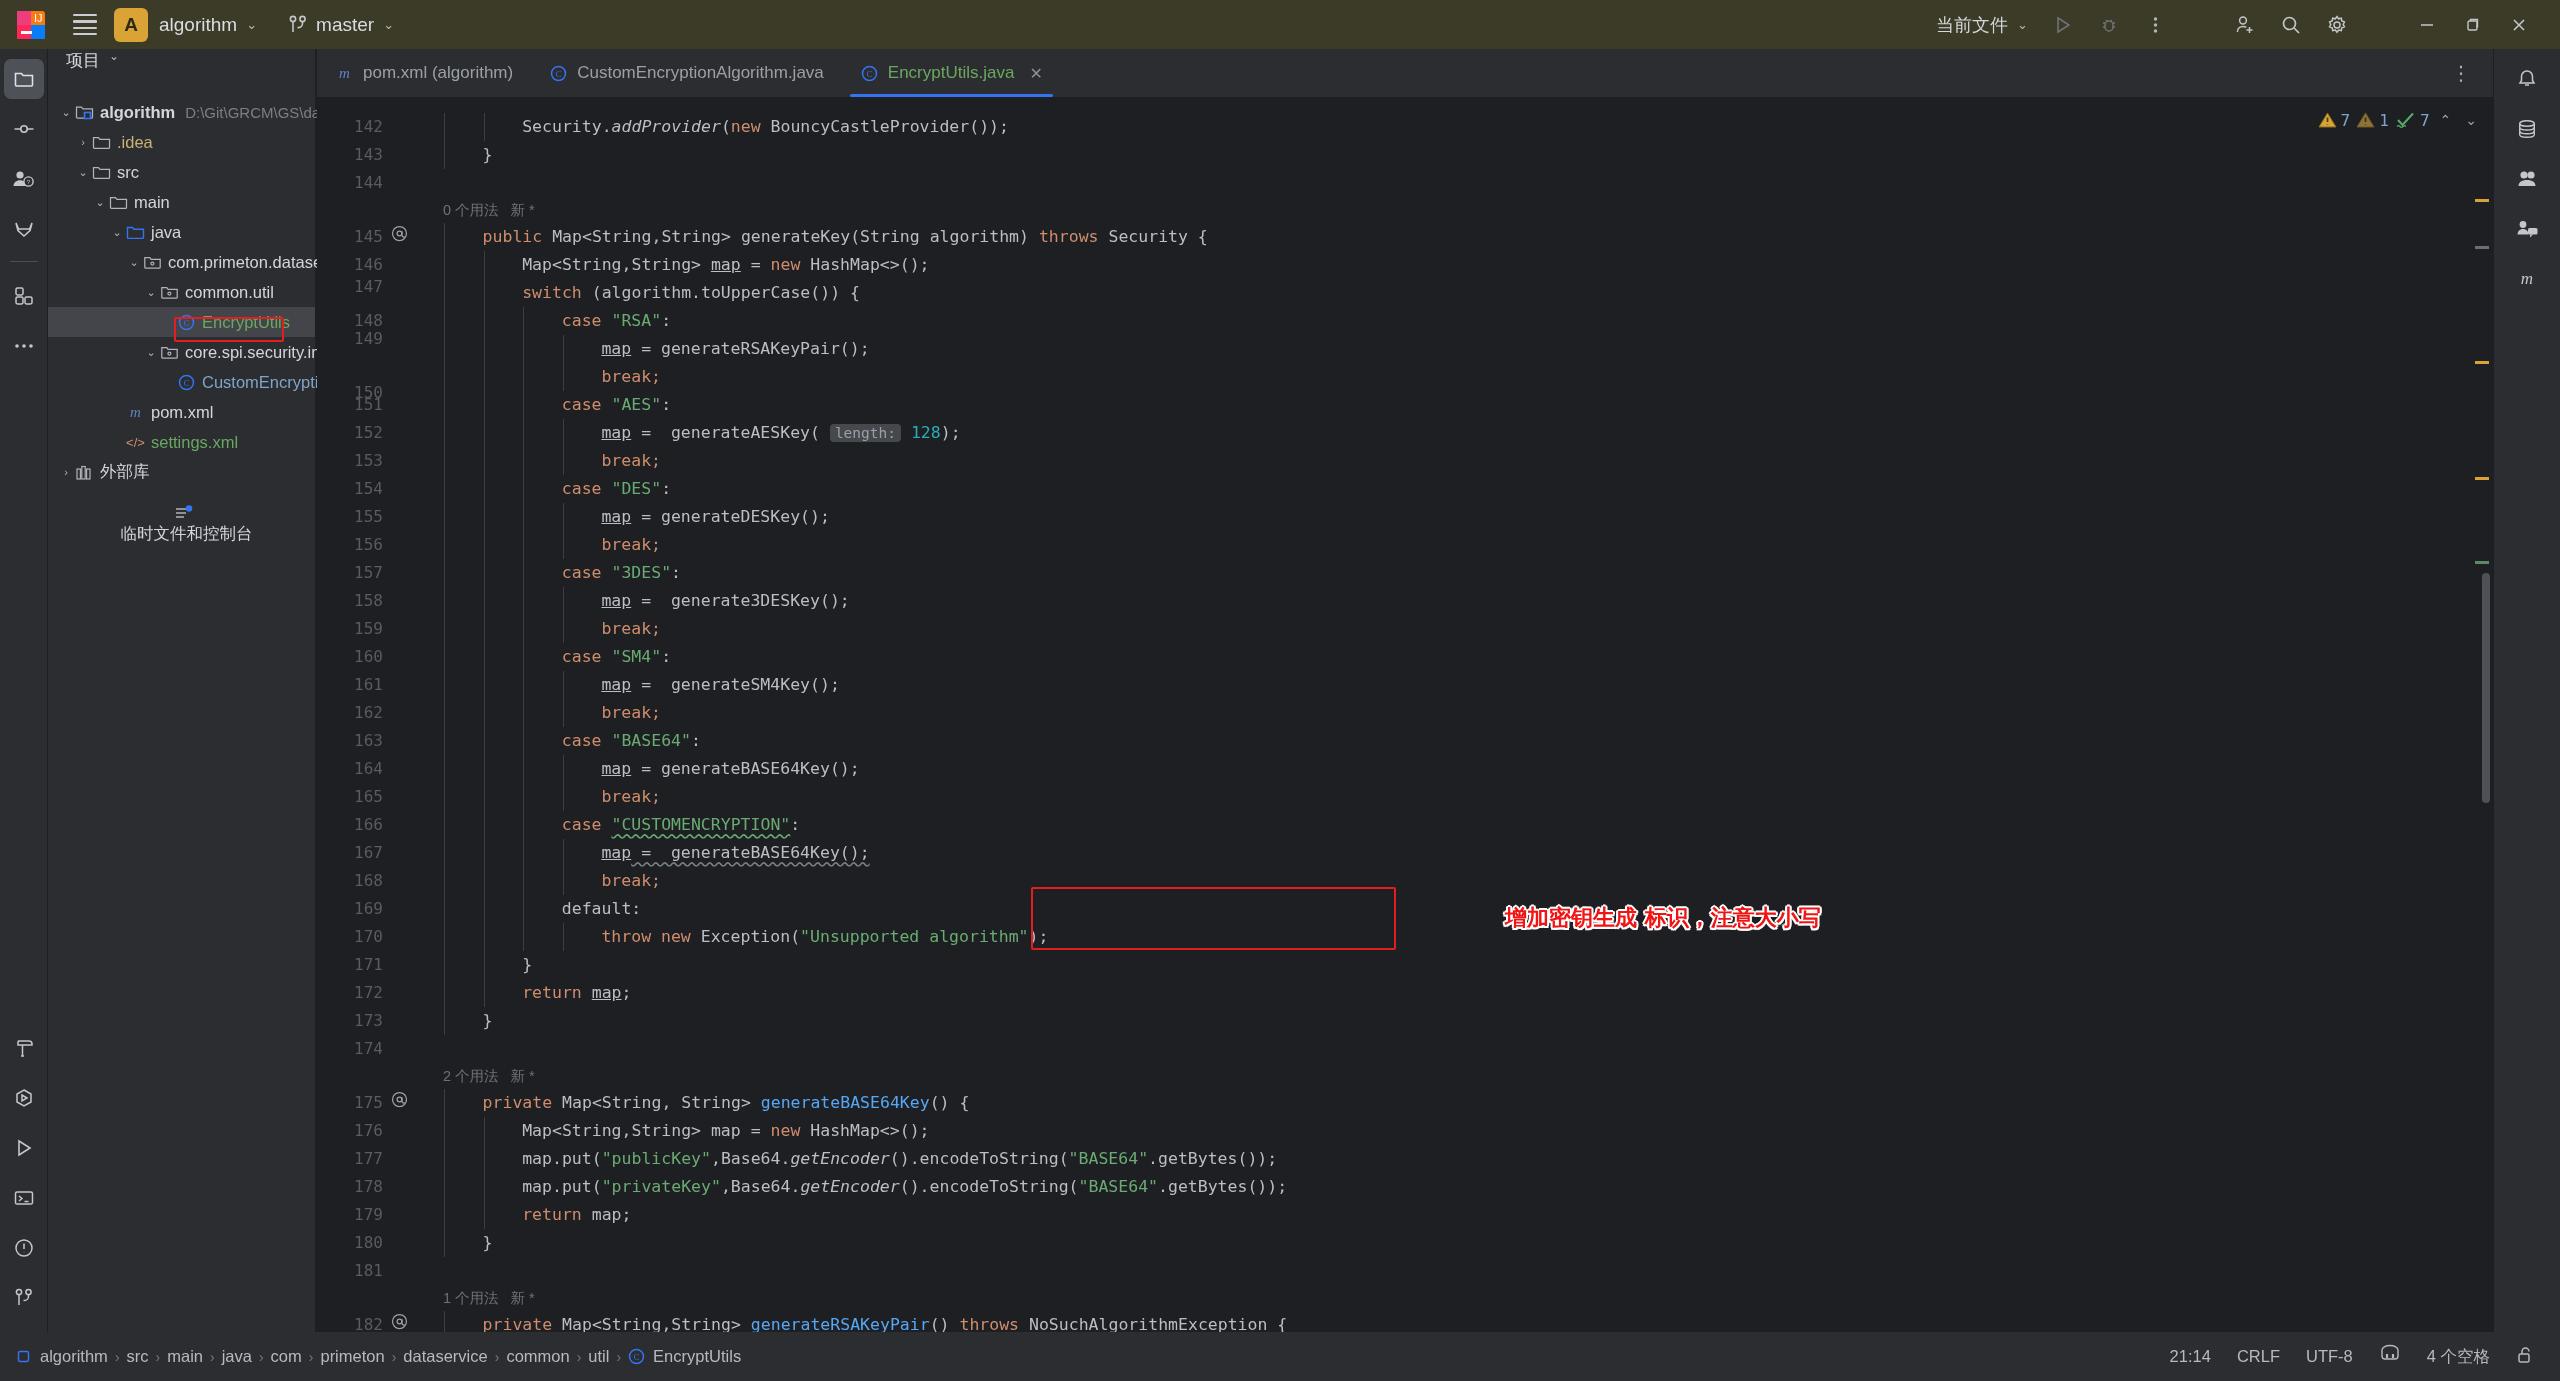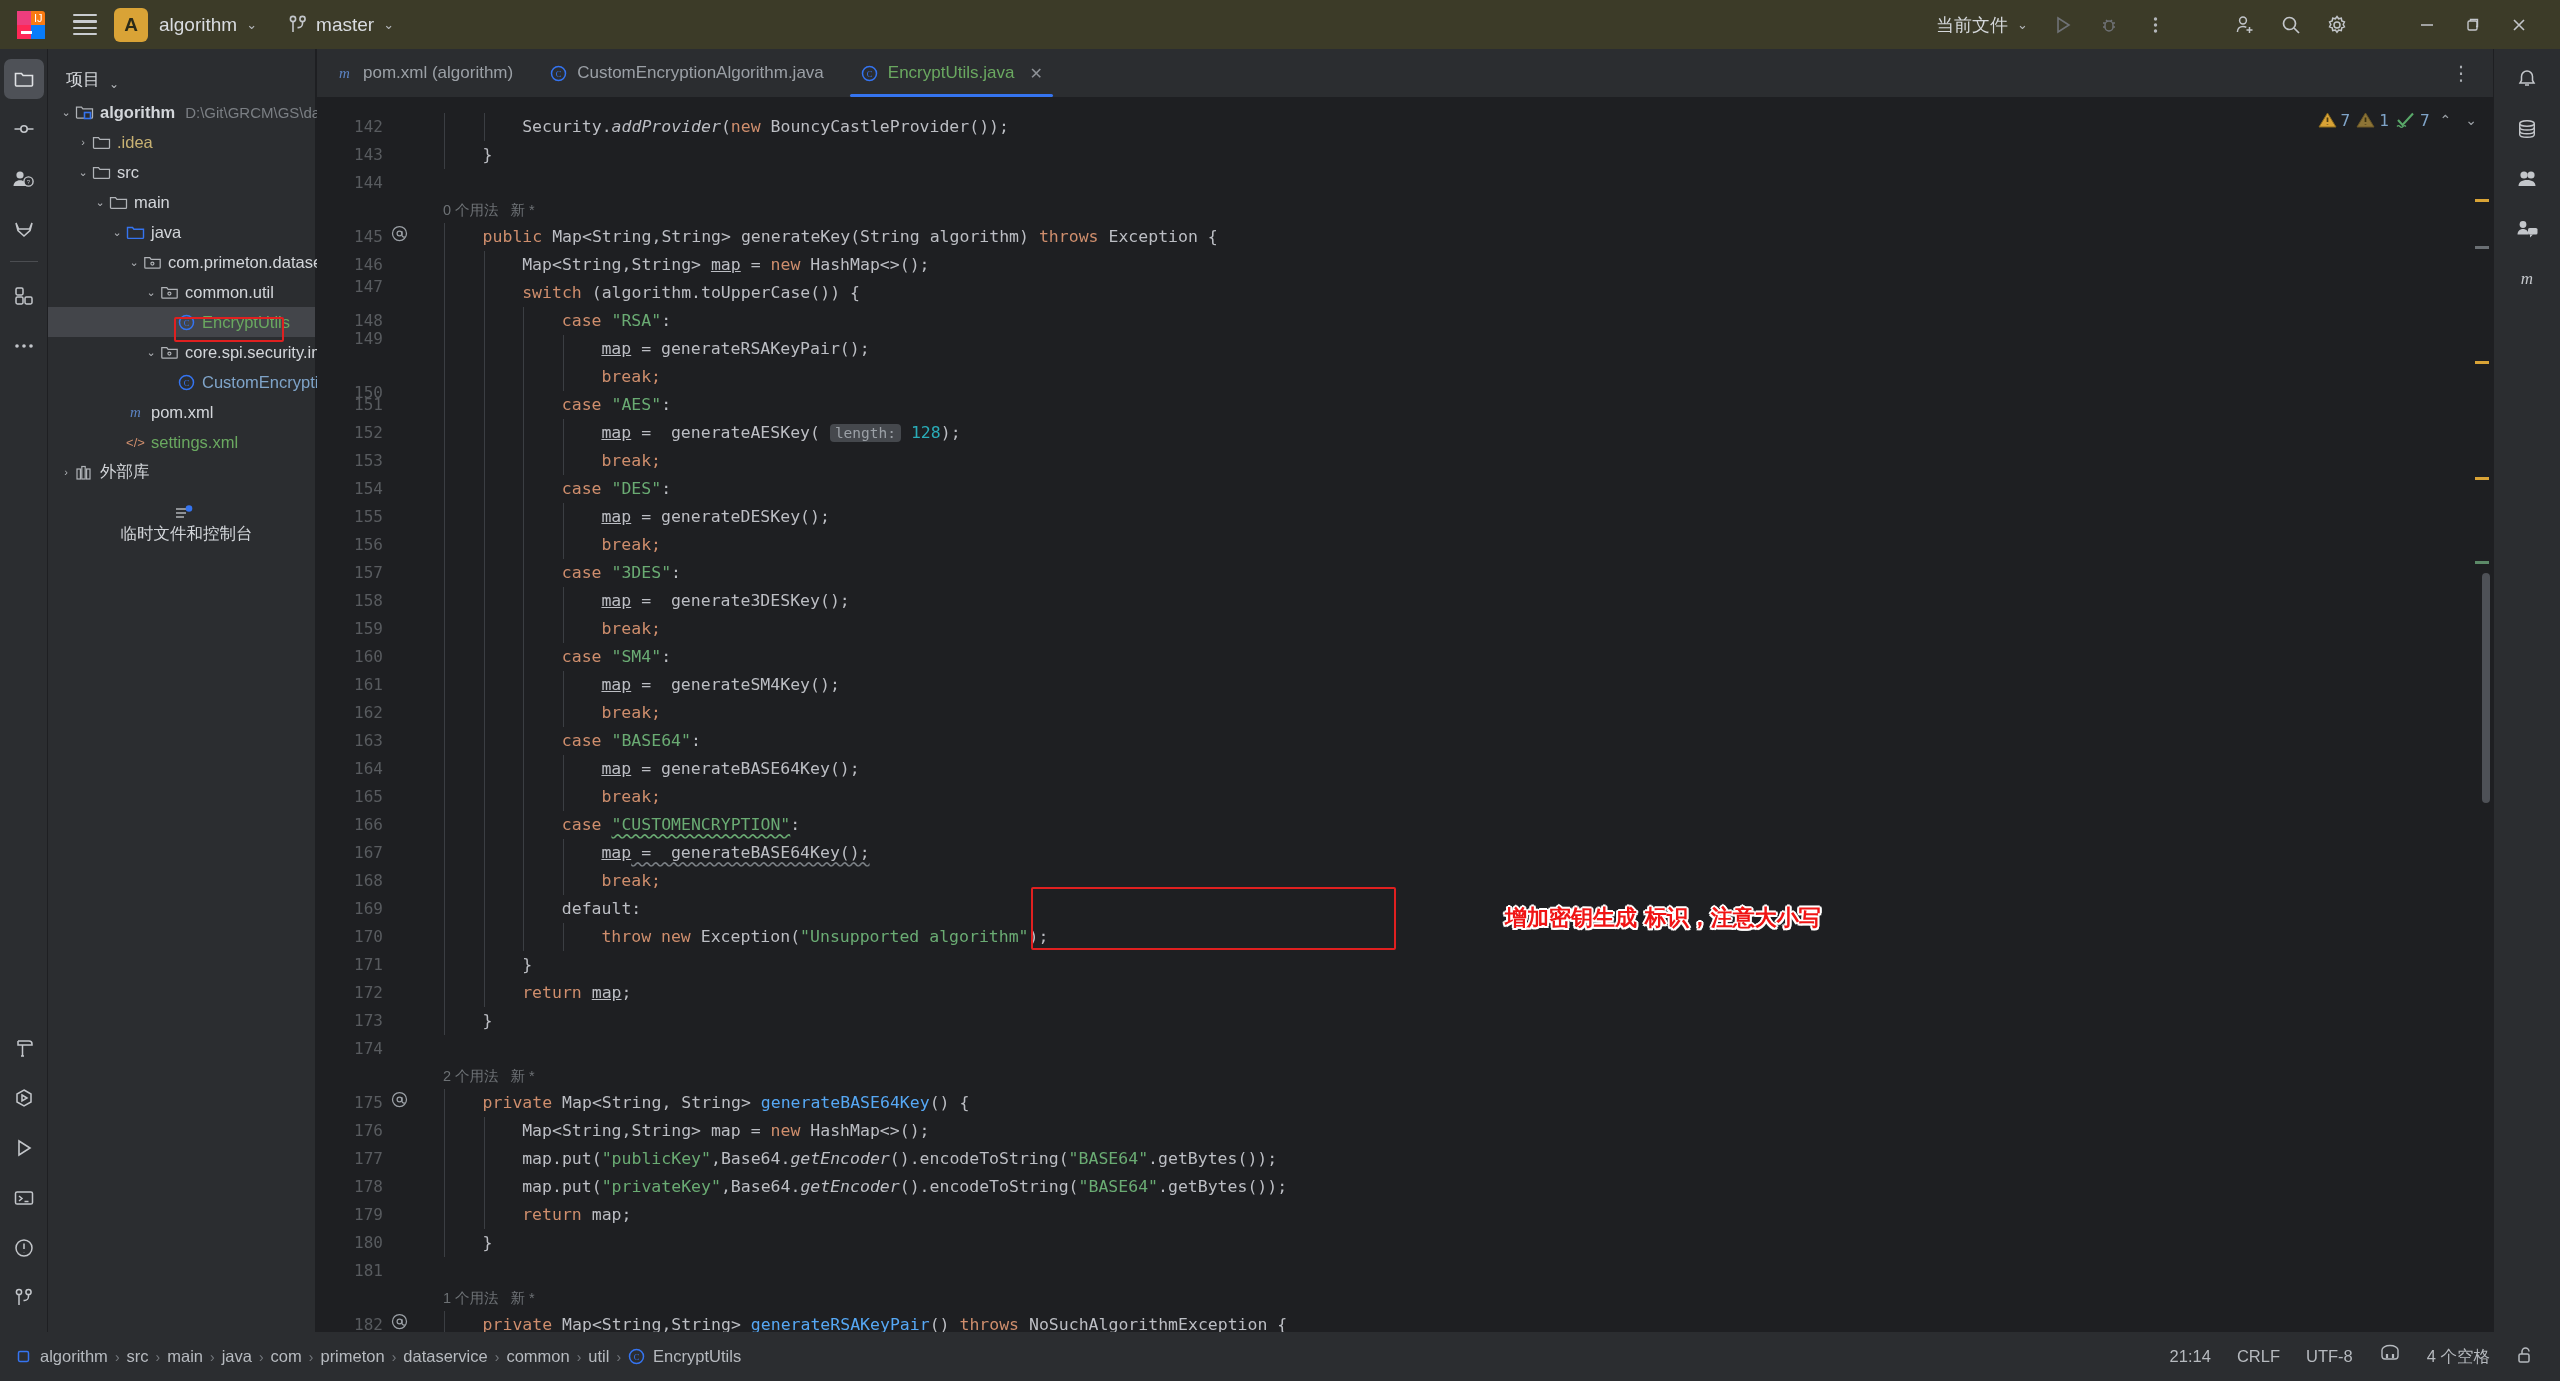--- a/index.html
+++ b/index.html
@@ -39,21 +39,21 @@
   }
   .rail-btn{ width:40px;height:40px; margin-top:10px; display:flex;align-items:center;justify-content:center;border-radius:7px;}
   .rail-btn.active{ background:#4e5157; }
   .rail-div{ width:28px;height:1px;background:#4b4d51;margin:12px 0 4px 0; }
   .rail-spacer{ flex:1; }
   
   #project{
     position:absolute; left:48px; top:49px; width:268px; height:1283px;
     background:#2b2d30; border-right:1px solid #1e1f22;
   }
-  #projhdr{ height:42px; display:flex; align-items:flex-end; padding-left:18px; font-size:17px; color:#d6d9dd; }
+  #projhdr{ height:42px; display:flex; align-items:flex-start; padding-left:18px; font-size:17px; color:#d6d9dd; }
   #projhdr .caret{ font-size:12px; }
   .tree{ padding-top:6px; font-size:16.5px; }
   .trow{ height:30px; display:flex; align-items:center; white-space:nowrap; position:relative; }
   .trow.sel{ background:#43454a; }
   .arrow{ width:16px; display:inline-block; text-align:center; color:#b0b3b7; font-size:11px; flex:0 0 16px; }
   .ico{ width:20px;display:flex;align-items:center;justify-content:center;margin-right:6px;flex:0 0 20px; }
   .tlabel{ color:#d3d6da; }
   .tlabel.bold{ font-weight:bold; }
   .tlabel.yellowish{ color:#c9b273; }
   .tlabel.green{ color:#6aa860; }
@@ -509,21 +509,21 @@
       <div class="indent-guide" style="left: 127px; top: 44px; height: 28px;"></div>
       <div class="lnum" style="top: 72px;">144</div>
       <div class="cl" style="left: 126px; top: 72px;"></div>
       <div class="hint" style="left: 126px; top: 100px;"><span>0 个用法</span><span class="star" style="margin-left: 12px;">新 *</span></div>
       <div class="lnum" style="top: 126px;">145</div>
       <div class="atsign" style="top: 126px;"><svg width="17" height="17" viewBox="0 0 17 17" fill="none" stroke="#9ba0a6" stroke-width="1.25">
           <circle cx="8.5" cy="8.5" r="7"></circle>
           <circle cx="8.5" cy="8.5" r="2.4"></circle>
           <path d="M11 6.3 v4.2 a2 2 0 0 0 3 1.2"></path>
         </svg></div>
-      <div class="cl" style="left: 165.6px; top: 126px;"><span class="kw">public </span><span class="pln">Map&lt;String,String&gt; </span><span class="call">generateKey</span><span class="pln">(String algorithm) </span><span class="kw">throws </span><span class="pln">Exception {</span></div>
+      <div class="cl" style="left: 165.6px; top: 126px;"><span class="kw">public </span><span class="pln">Map&lt;String,String&gt; </span><span class="call">generateKey</span><span class="pln">(String algorithm) </span><span class="kw">throws </span><span class="pln">Security {</span></div>
       <div class="indent-guide" style="left: 127px; top: 126px; height: 28px;"></div>
       <div class="lnum" style="top: 154px;">146</div>
       <div class="cl" style="left: 205.2px; top: 154px;"><span class="pln">Map&lt;String,String&gt; </span><span class="fld">map</span><span class="pln"> = </span><span class="kw">new </span><span class="pln">HashMap&lt;&gt;();</span></div>
       <div class="indent-guide" style="left: 127px; top: 154px; height: 28px;"></div>
       <div class="indent-guide" style="left: 166.6px; top: 154px; height: 28px;"></div>
       <div class="lnum" style="top: 176px;">147</div>
       <div class="cl" style="left: 205.2px; top: 182px;"><span class="kw">switch </span><span class="pln">(algorithm.toUpperCase()) {</span></div>
       <div class="indent-guide" style="left: 127px; top: 182px; height: 28px;"></div>
       <div class="indent-guide" style="left: 166.6px; top: 182px; height: 28px;"></div>
       <div class="lnum" style="top: 210px;">148</div>

